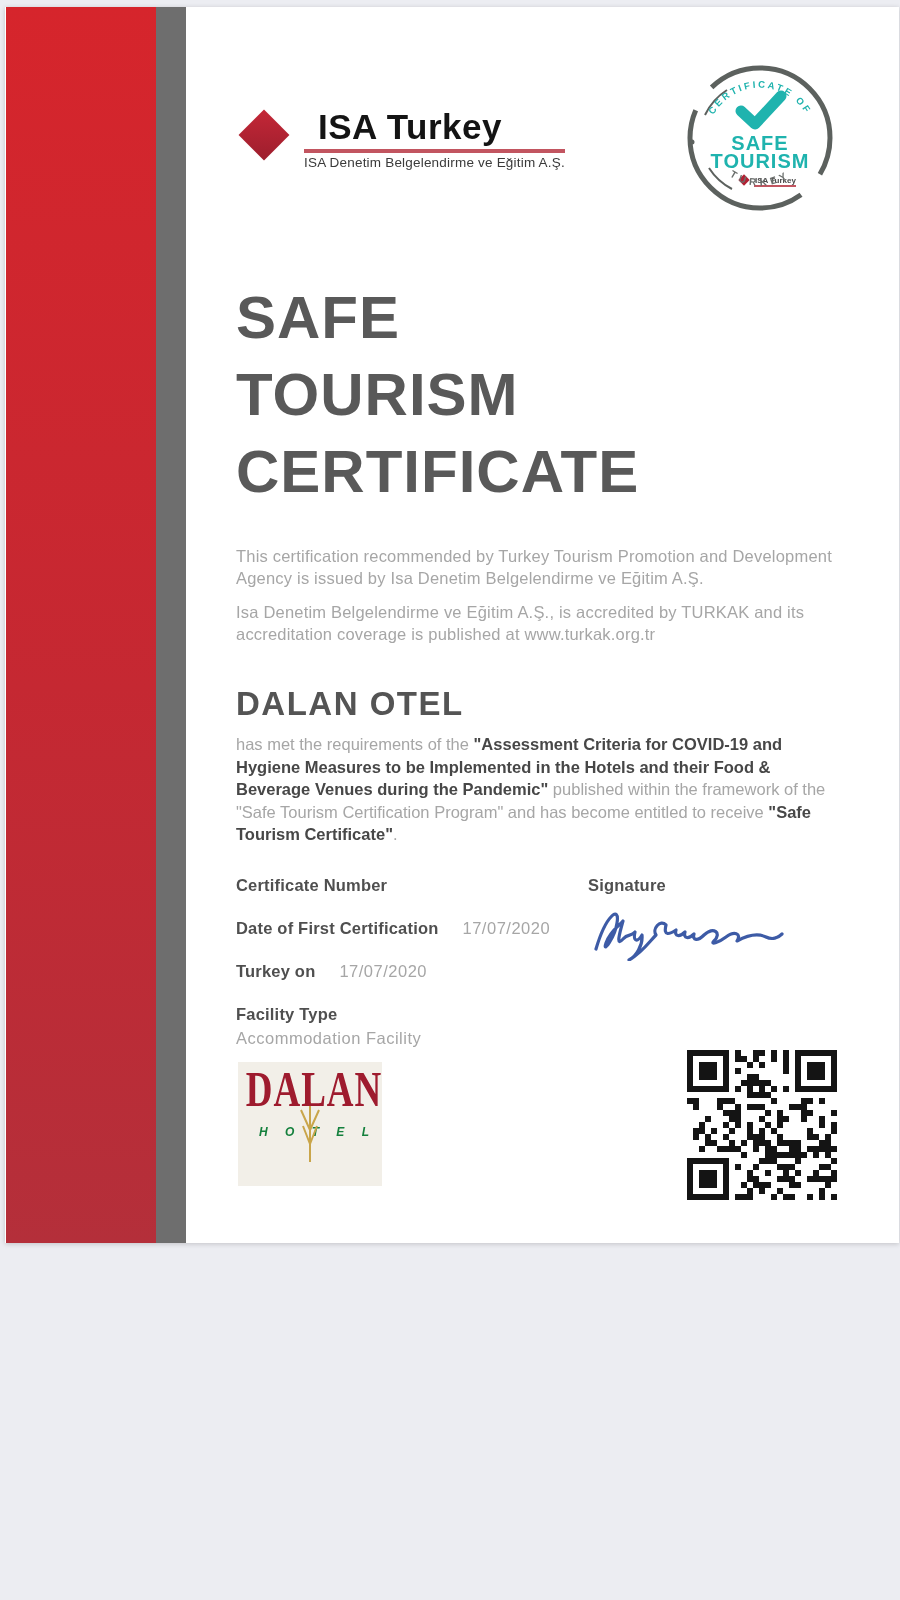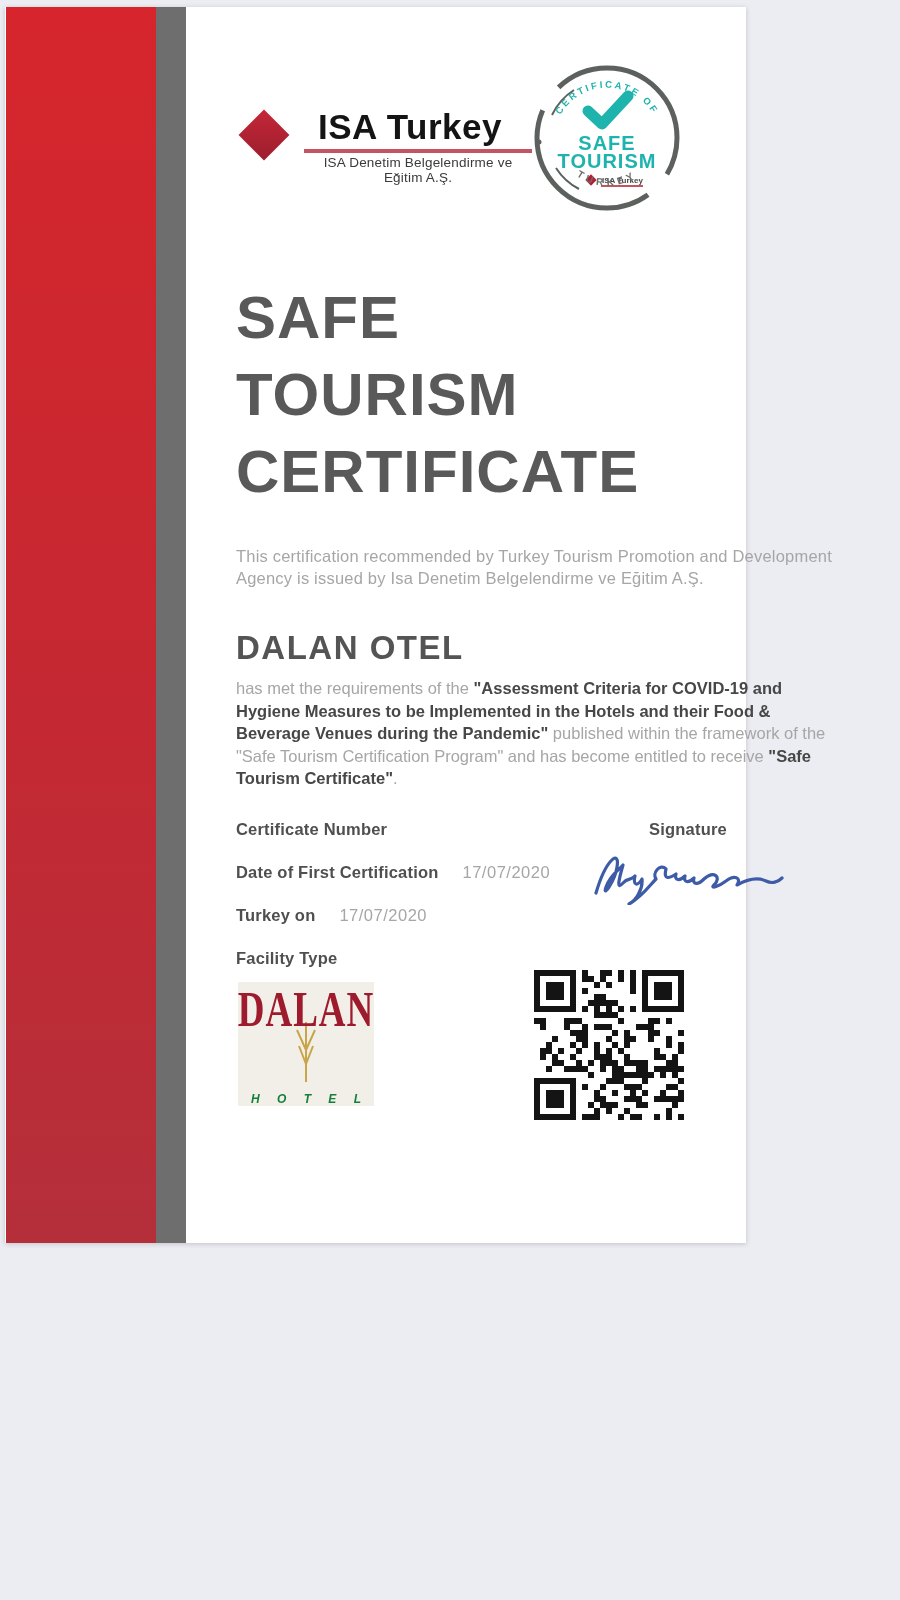--- a/index.html
+++ b/index.html
@@ -4,21 +4,21 @@
 <style>
   html,body{margin:0;padding:0;}
   body{
     width:900px;height:1600px;
     background:#ecedf2;
     font-family:"Liberation Sans",sans-serif;
     position:relative;overflow:hidden;
     -webkit-font-smoothing:antialiased;
   }
   .page{
-    position:absolute;left:5px;top:7px;width:741px;height:1236px;
+    position:absolute;left:5px;top:7px;width:894px;height:1236px;
     background:#ffffff;box-shadow:0 1px 5px rgba(0,0,0,.18);
   }
   .red-bar{
     position:absolute;left:1px;top:0;width:150px;height:100%;
     background:linear-gradient(180deg,#d6252c 0%,#c52832 55%,#b42f3a 100%);
   }
   .gray-stripe{position:absolute;left:151px;top:0;width:30px;height:100%;background:#6e6e6e;}
   .content{position:absolute;left:181px;top:0;right:0;bottom:0;padding-left:50px;box-sizing:border-box;}
 
   
@@ -40,29 +40,29 @@
   .requirement{width:600px;margin-top:10px;font-size:16.5px;line-height:22.5px;margin-bottom:0;}
   .muted{color:#a6a6a6;}
   .strong{color:#474747;font-weight:700;}
 
   
   .fields{position:relative;margin-top:30px;}
   .f-label{font-size:16.5px;font-weight:700;color:#4f4f4f;letter-spacing:.2px;}
   .f-value{font-size:16.5px;color:#a6a6a6;letter-spacing:.5px;}
   .block .f-value{margin-top:5px;}
   .row{display:flex;align-items:baseline;gap:24px;margin-top:24px;}
-  .sig{position:absolute;left:352px;top:0;width:200px;text-align:center;}
+  .sig{position:absolute;left:352px;top:0;width:200px;}
   .sig .f-label{display:block;}
   .sig svg{display:block;margin:2px auto 0;}
 
   .facility{margin-top:24px;}
 
   
   .logos{display:flex;justify-content:space-between;align-items:flex-start;margin-top:14px;padding-right:62px;}
-  .dalan-box{width:136px;height:124px;background:#f2efe8;position:relative;display:flex;flex-direction:column;align-items:center;justify-content:space-between;margin-left:2px;}
+  .dalan-box{width:136px;height:124px;background:#f2efe8;position:relative;display:flex;flex-direction:column;align-items:center;justify-content:flex-start;margin-left:2px;padding-left:8px;}
   .dalan-name{font-family:"Liberation Serif",serif;font-size:37px;font-weight:700;color:#9e1b2e;letter-spacing:1px;transform:scaleY(1.35);margin-top:6px;}
   .dalan-orn{position:absolute;left:50%;top:38px;transform:translateX(-50%);}
   .dalan-sub{font-size:12px;font-weight:700;color:#15803d;letter-spacing:7px;margin-top:14px;text-indent:7px;font-style:italic;}
   .qr{width:150px;height:150px;margin-top:-12px;display:grid;grid-template-columns:repeat(25,1fr);grid-template-rows:repeat(25,1fr);background:#fff;}
   .qr i{background:#fff;}
   .qr i.d{background:#141414;}
 </style>
 </head>
 <body>
 
@@ -109,20 +109,21 @@
     </div>
 
     <div class="title">
       <div>SAFE</div>
       <div>TOURISM</div>
       <div>CERTIFICATE</div>
     </div>
 
     <div class="intro">
       <p>This certification recommended by Turkey Tourism Promotion and Development Agency is issued by Isa Denetim Belgelendirme ve Eğitim A.Ş.</p>
+      <p>Isa Denetim Belgelendirme ve Eğitim A.Ş., is accredited by TURKAK and its accreditation coverage is published at www.turkak.org.tr</p>
     </div>
 
     <div class="hotel-name">DALAN OTEL</div>
     <p class="requirement"><span class="muted">has met the requirements of the </span><span class="strong">"Assessment Criteria for COVID-19 and Hygiene Measures to be Implemented in the Hotels and their Food &amp; Beverage Venues during the Pandemic"</span><span class="muted"> published within the framework of the "Safe Tourism Certification Program" and has become entitled to receive </span><span class="strong">"Safe Tourism Certificate"</span><span class="muted">.</span></p>
 
     <div class="fields">
       <div class="block">
         <div class="f-label">Certificate Number</div>
       </div>
 
@@ -139,20 +140,21 @@
       </div>
 
       <div class="row">
         <span class="f-label">Turkey on</span>
         <span class="f-value">17/07/2020</span>
       </div>
 
 
       <div class="block facility">
         <div class="f-label">Facility Type</div>
+        <div class="f-value">Accommodation Facility</div>
       </div>
     </div>
 
     <div class="logos">
       <div class="dalan-box">
         <svg class="dalan-orn" width="26" height="66" viewBox="0 0 26 66">
           <path d="M13 2 L13 62 M13 30 L4 10 M13 30 L22 10 M13 44 L6 26 M13 44 L20 26" fill="none" stroke="#c9a54a" stroke-width="2"></path>
         </svg>
         <div class="dalan-name">DALAN</div>
         <div class="dalan-sub">H O T E L</div>

